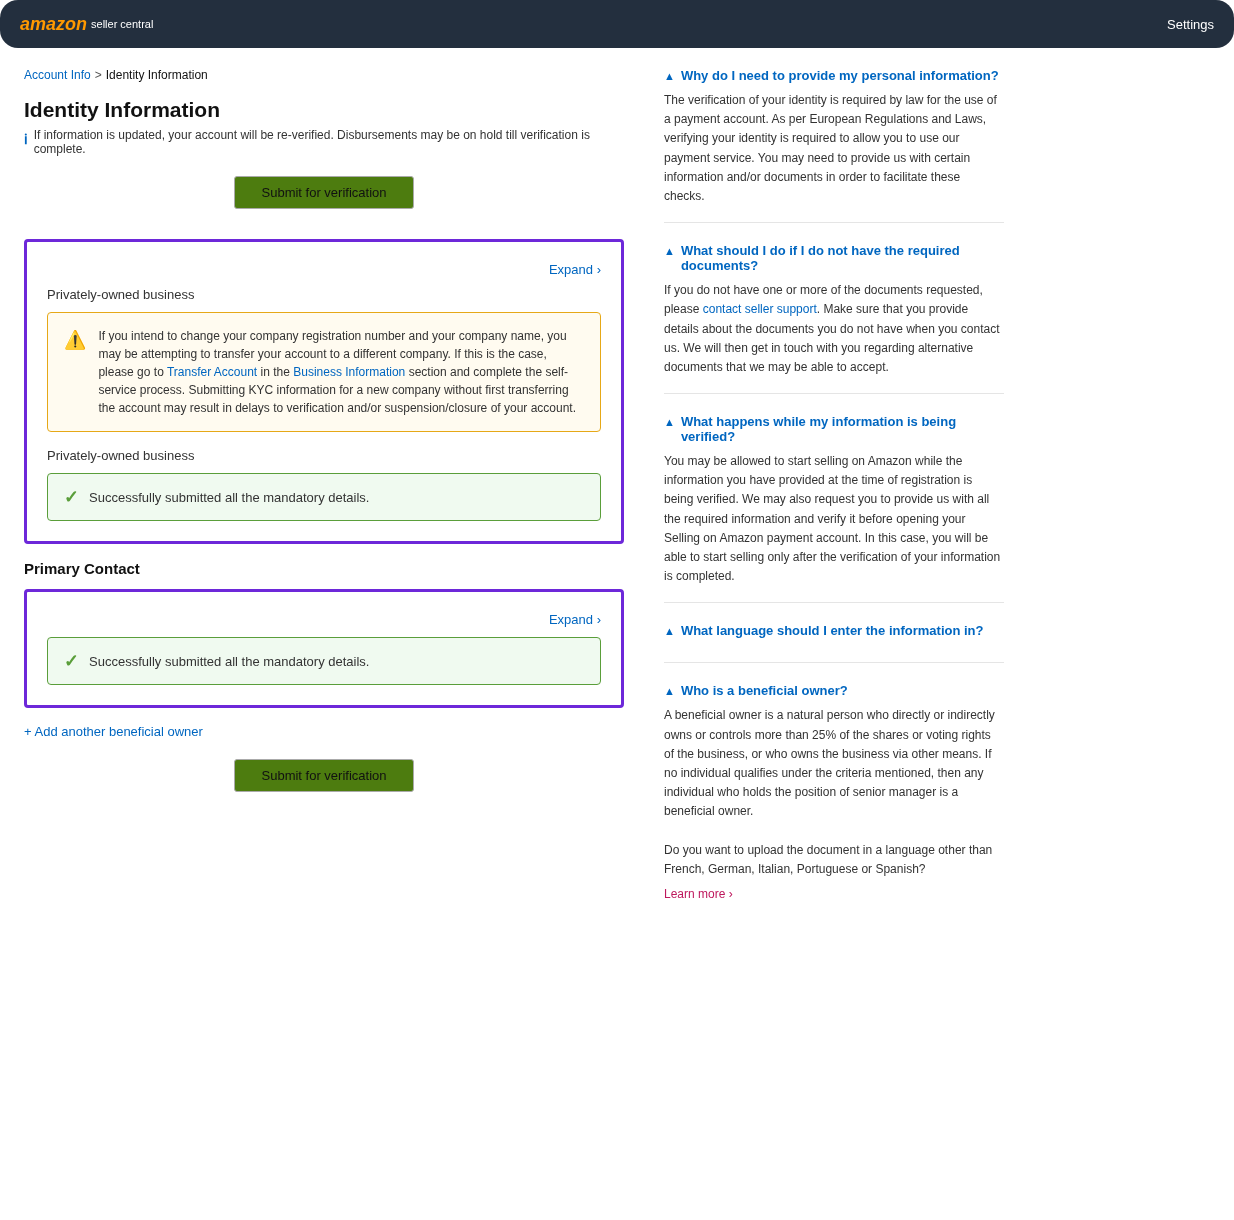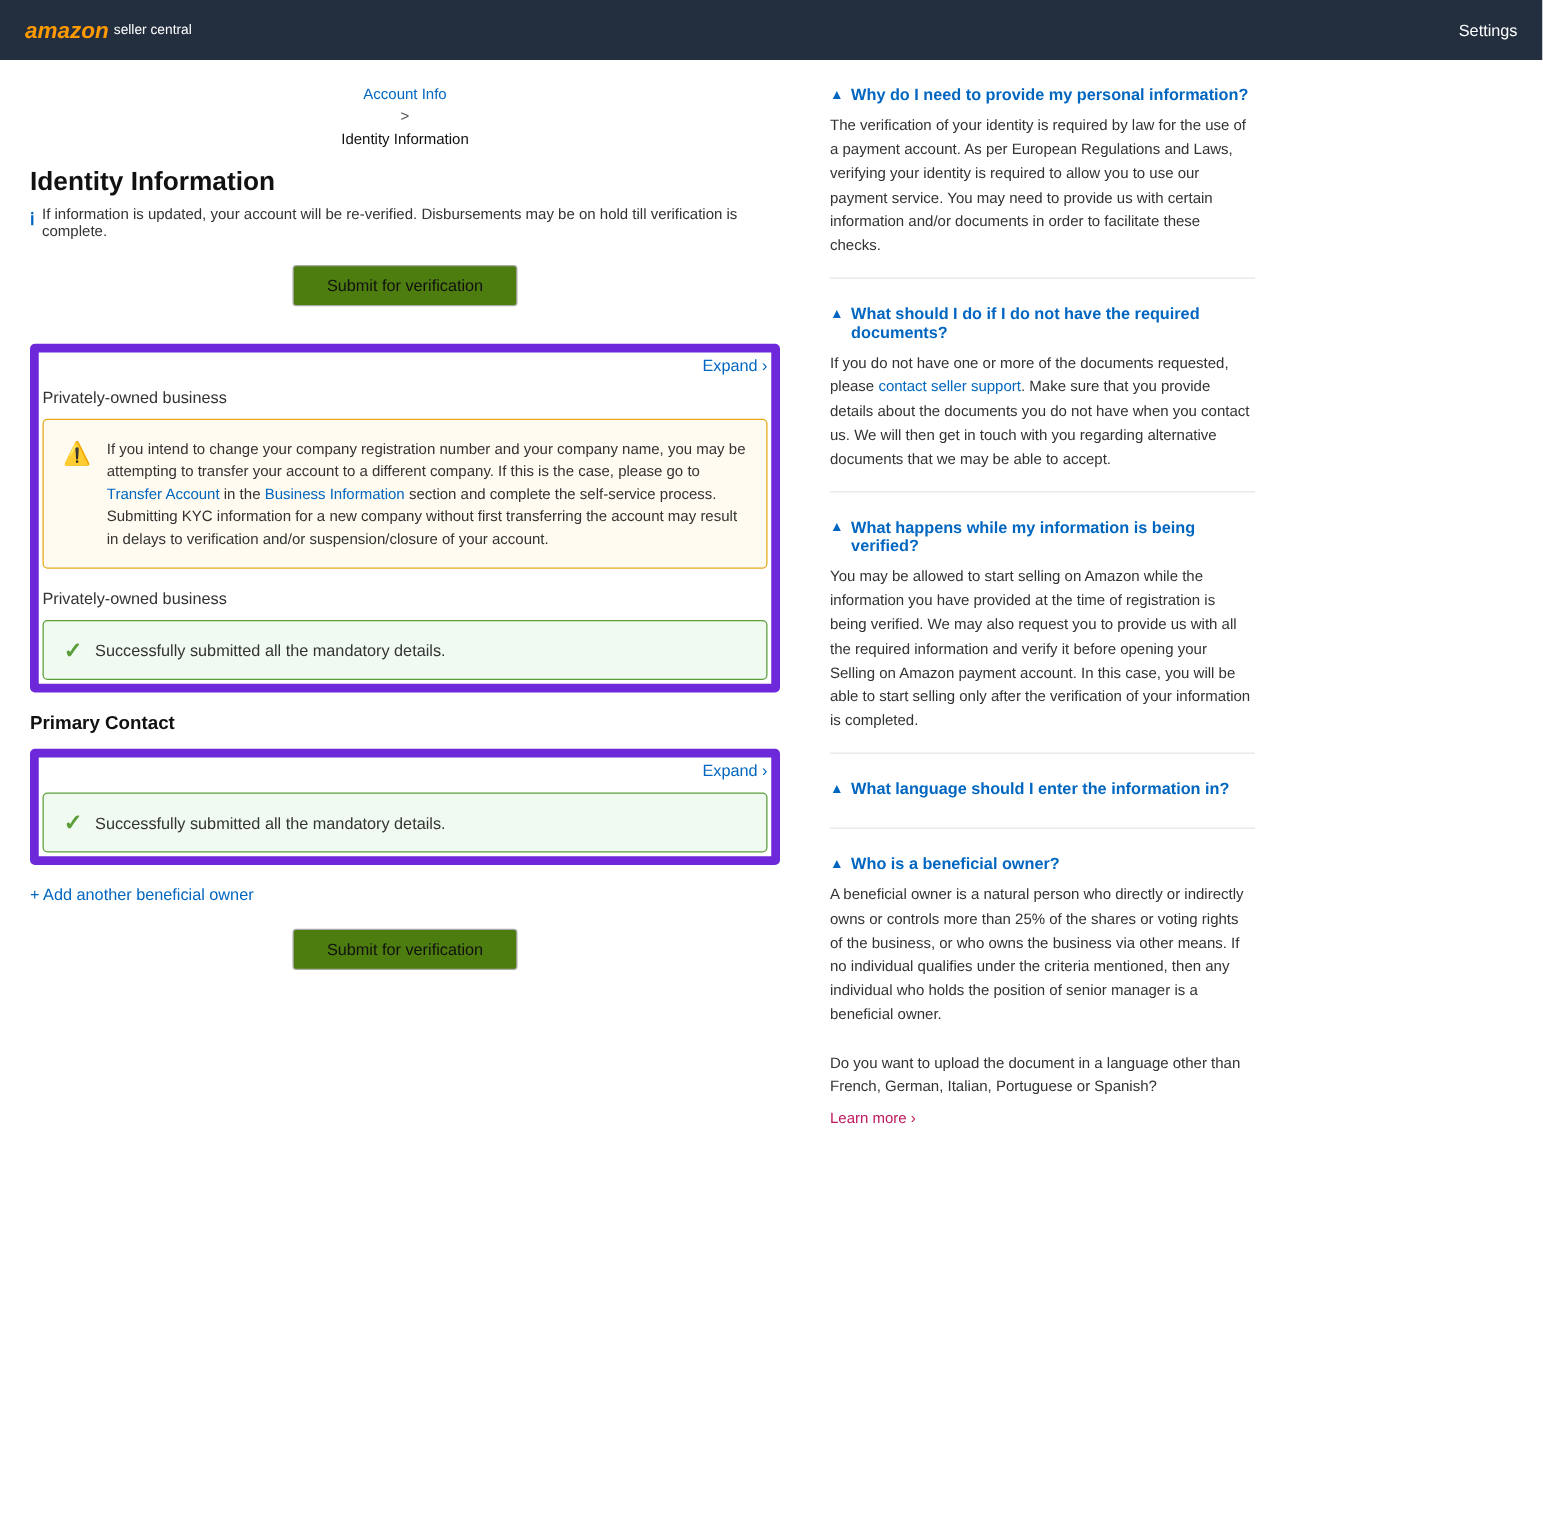--- a/index.html
+++ b/index.html
@@ -6,20 +6,21 @@
     body { font-family: Arial, sans-serif; font-size: 13px; color: #111; background: #fff; }
 
     
     .header {
       background: #232f3e;
       padding: 0 20px;
       height: 48px;
       display: flex;
       align-items: center;
       justify-content: space-between;
+      border-radius: 18px;
     }
     .header-logo {
       display: flex;
       align-items: center;
       gap: 4px;
     }
     .logo-amazon {
       color: #ff9900;
       font-size: 18px;
       font-weight: bold;
@@ -53,21 +54,20 @@
       flex-shrink: 0;
     }
 
     
     .breadcrumb {
       font-size: 12px;
       margin-bottom: 16px;
       display: flex;
       align-items: center;
       gap: 4px;
-      flex-direction: column;
     }
     .breadcrumb a {
       color: #0066c0;
       text-decoration: none;
     }
     .breadcrumb .separator { color: #555; }
 
     
     .page-title {
       font-size: 21px;
@@ -114,23 +114,23 @@
     
     .section-header {
       font-size: 15px;
       font-weight: 700;
       margin-bottom: 12px;
       color: #111;
     }
 
     
     .card {
-      border: 7px solid #6d28d9;
+      border: 3px solid #6d28d9;
       border-radius: 4px;
-      padding: 3px;
+      padding: 20px;
       margin-bottom: 16px;
       background: #fff;
     }
 
     .card-header {
       display: flex;
       justify-content: flex-end;
       margin-bottom: 10px;
     }
     .expand-link {

